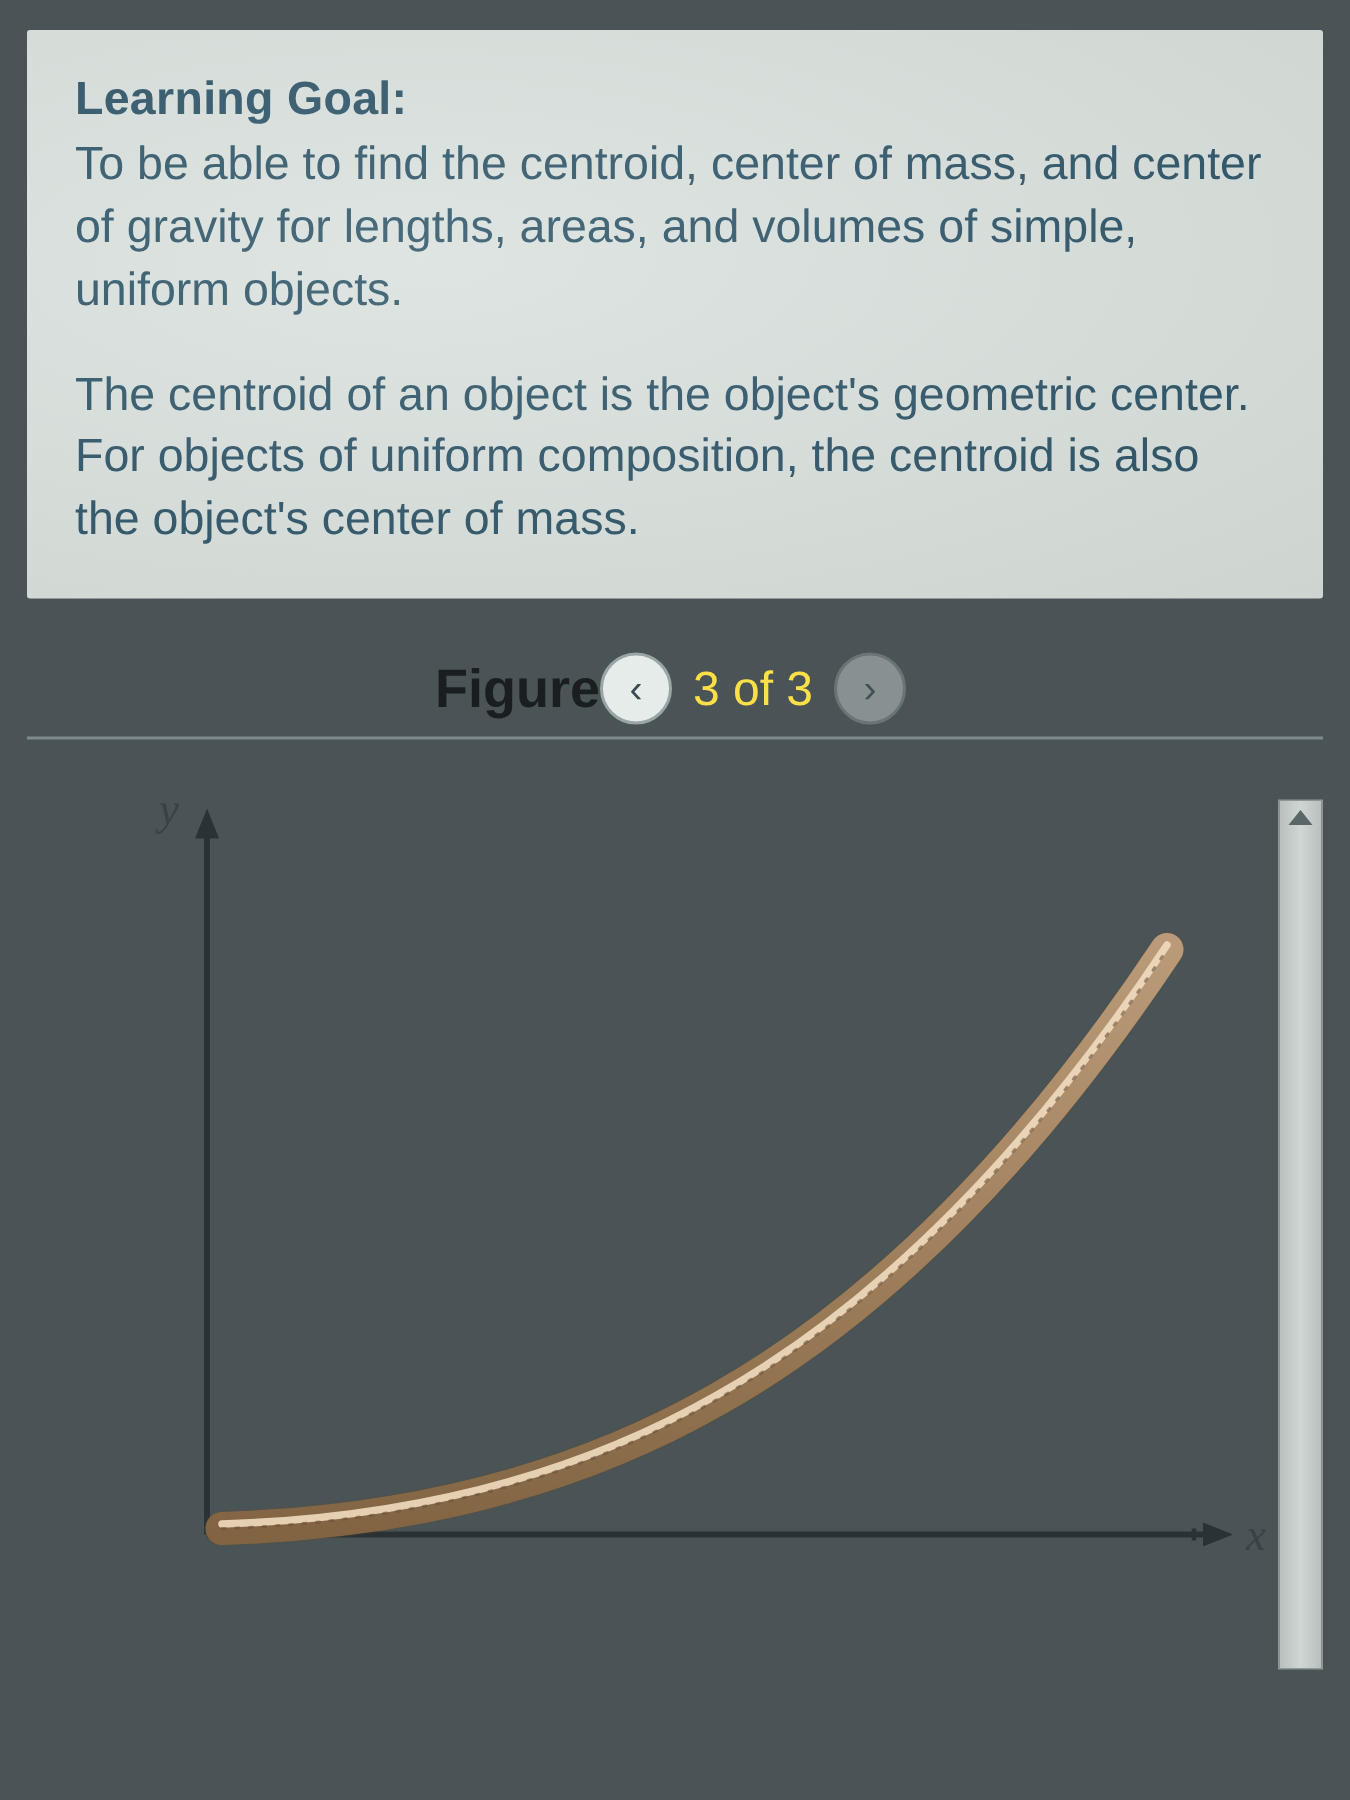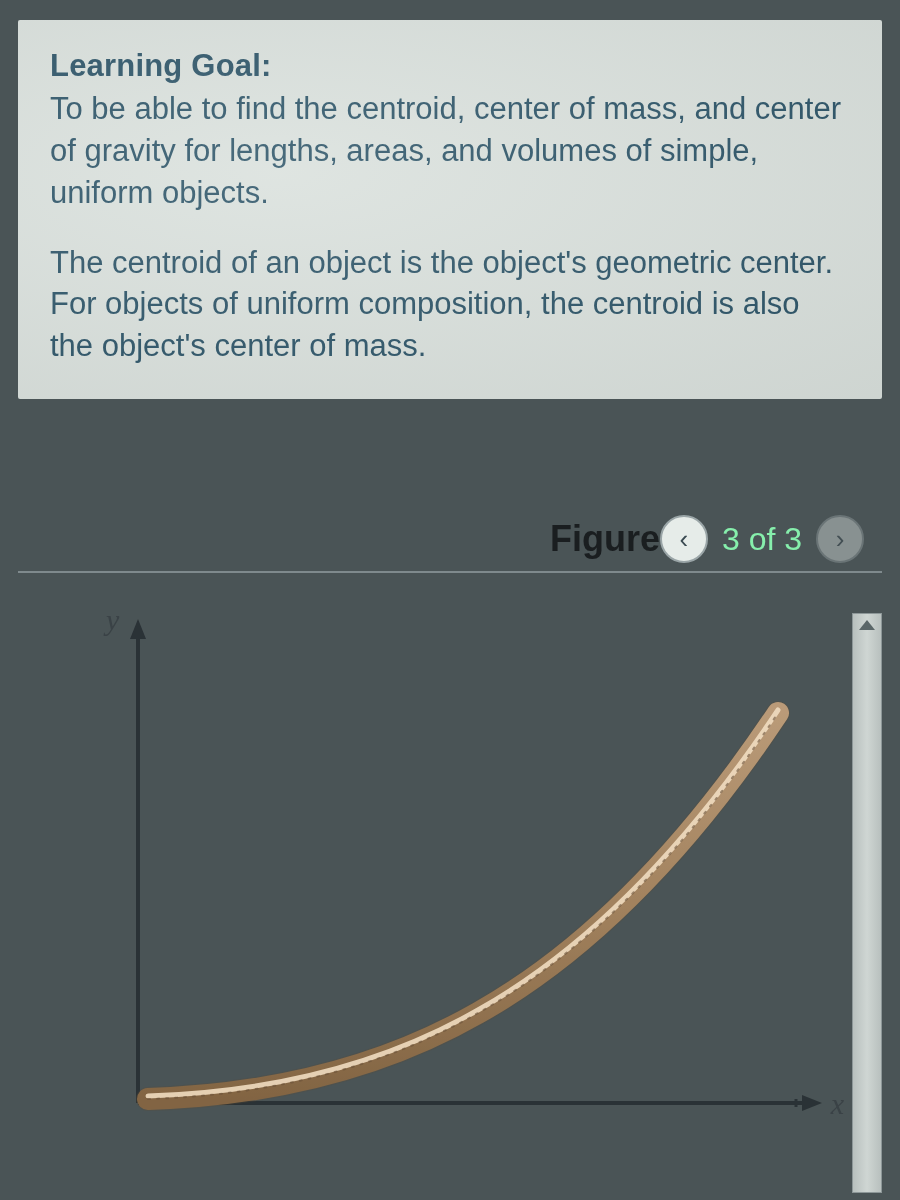--- a/index.html
+++ b/index.html
@@ -43,22 +43,22 @@
       margin-bottom: 28px;
     }
     .desc-text {
       color: #2a5266;
       font-size: 31px;
       line-height: 1.35;
     }
     .figure-bar {
       display: flex;
       align-items: center;
-      justify-content: flex-end;
-      margin-top: 116px;
+      justify-content: center;
+      margin-top: 36px;
       padding: 0 18px 8px 12px;
       border-bottom: 2px solid #7f8a8d;
     }
     .figure-label {
       color: #1a1e20;
       font-size: 36px;
       font-weight: bold;
     }
     .pager {
       display: flex;
@@ -75,21 +75,21 @@
       align-items: center;
       justify-content: center;
       color: #3a4a52;
       font-size: 26px;
       line-height: 1;
     }
     .pager-btn.next {
       opacity: 0.4;
     }
     .pager-text {
-      color: #86efac;
+      color: #fde047;
       font-size: 32px;
     }
     .figure-area {
       position: relative;
       height: 580px;
       margin-top: 40px;
       padding: 0 20px;
     }
     .scrollbar-track {
       position: absolute;

